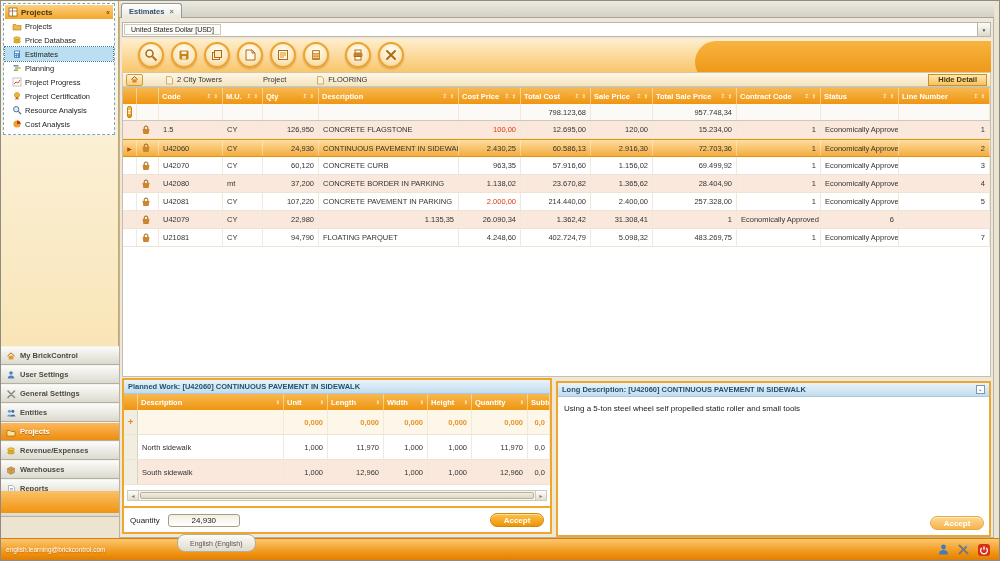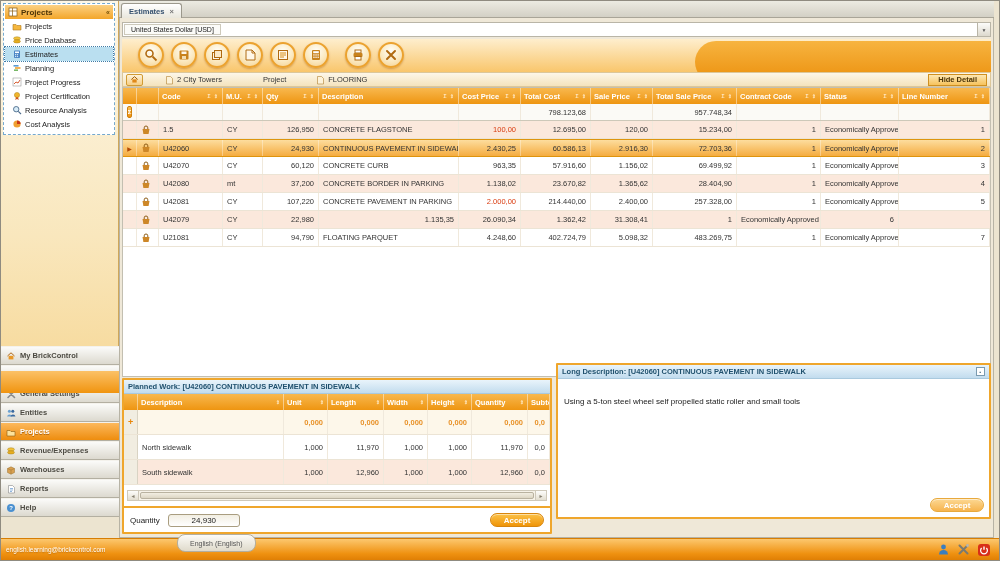--- a/index.html
+++ b/index.html
@@ -1,21 +1,21 @@
 <!DOCTYPE html>
 <html><head>
 <meta charset="utf-8">
 <style>
 *{margin:0;padding:0;box-sizing:border-box}
 body{width:1000px;height:561px;font-family:"Liberation Sans",sans-serif;font-size:8px;color:#333;background:#cfcabc}
 svg{display:block}
 #app{position:relative;width:1000px;height:561px;overflow:hidden;border:1px solid #8f8b80;background:#ece4d0}
 
 
-#sidebar{position:absolute;left:0;top:0;width:118px;height:392px;background:linear-gradient(180deg,#fdf7e8,#f9e7bd 60%,#f6d795);border-right:1px solid #cfa75a}
+#sidebar{position:absolute;left:0;top:0;width:118px;height:512px;background:linear-gradient(180deg,#fdf7e8,#f9e7bd 60%,#f6d795);border-right:1px solid #cfa75a}
 #projects-panel{position:absolute;left:2px;top:2px;width:112px;height:132px;background:#fff;border:1px dashed #74a9cf;padding:1px}
 .phead{height:14px;background:linear-gradient(#fcd183,#f3a62a);display:flex;align-items:center;gap:3px;padding:0 3px;font-weight:bold;color:#4e3406}
 .phead .sq{margin-left:auto;color:#7a5208;font-size:7px}
 .ic10{width:10px;height:10px;flex:0 0 10px}
 .tree-item{display:flex;align-items:center;gap:3px;height:14px;padding-left:7px;cursor:default}
 .tree-item .lbl{font-size:7.5px;color:#222;white-space:nowrap}
 .tree-item.sel{background:#badff0;outline:1px dotted #3f7ba6}
 #side-menu{position:absolute;left:0;top:345px;width:118px}
 .menu-item{height:19px;display:flex;align-items:center;gap:4px;padding:0 5px;background:linear-gradient(#fbfbf9,#dcd9cf);border-top:1px solid #f4f2ec;border-bottom:1px solid #b3afa1;font-weight:bold;color:#4c4a42;font-size:7.5px;cursor:pointer}
 .menu-item.sel{background:linear-gradient(#fcb85c,#ee8d0e);color:#fff;text-shadow:0 1px 0 rgba(130,70,0,.6)}
@@ -60,21 +60,21 @@
 .grow.sel .c{border-right-color:rgba(255,255,255,.35)}
 .ind{padding:0;justify-content:center}
 .grow.sel .ind::after{content:"▶";color:#b34a06;font-size:6px}
 .red{color:#d93a0e;font-weight:normal}
 .sumb{justify-content:center}
 .sumb::before{content:"Σ";width:10px;height:10px;display:flex;align-items:center;justify-content:center;background:linear-gradient(#f9c35c,#ee9110);border:1px solid #d07f08;border-radius:2px;color:#fff;font-size:6px;font-weight:bold}
 
 
 .panel{background:#fff;border:2px solid #efa62c;border-radius:1px}
 #pw-panel{position:absolute;left:2px;bottom:3px;width:430px;height:156px}
-#ld-panel{position:absolute;left:436px;right:2px;bottom:18px;height:156px}
+#ld-panel{position:absolute;left:436px;right:2px;bottom:0;height:156px}
 .panel-head{height:14px;background:linear-gradient(#e9f4fb,#c2dcee);display:flex;align-items:center;padding:0 4px;font-size:7.5px;font-weight:bold;color:#1f506d;border-bottom:1px solid #a9c9de;white-space:nowrap;overflow:hidden}
 .panel-head .pin{margin-left:auto;width:9px;height:9px;border:1px solid #7a9ab0;background:#fff;display:flex;align-items:center;justify-content:center;font-size:5px;color:#4a6a80;cursor:pointer}
 .cols8{display:grid;grid-template-columns:14px 146px 44px 56px 44px 44px 56px minmax(0,1fr)}
 .pw-ghead{height:16px;background:linear-gradient(#f8b84e,#ee9511)}
 .pw-ghead .hc{display:flex;align-items:center;padding:0 3px;border-right:1px solid rgba(255,255,255,.45);color:#fff;font-weight:bold;font-size:7.5px;overflow:hidden;white-space:nowrap;cursor:pointer}
 .pw-ghead .hc::after{content:"⇕";margin-left:auto;font-size:5px;color:#ffe8c2}
 .pw-ghead .hc.noic::after{content:""}
 .pwrow{height:25px;border-bottom:1px solid #ece4d5;background:#fff}
 .pwrow.alt{background:#fbe8dc}
 .pwrow.newrow{background:#fdf7ea}
@@ -83,21 +83,21 @@
 .orange-num{color:#e8922a;font-weight:bold}
 #pw-scroll{position:absolute;left:3px;right:3px;bottom:31px;height:11px;border:1px solid #cfc9ba;background:#f7f3e9;display:flex;align-items:stretch}
 .sarr{width:11px;display:flex;align-items:center;justify-content:center;font-size:5px;color:#857f6e;background:linear-gradient(#fdfdfb,#e3ded0);cursor:pointer}
 .sarr.l{border-right:1px solid #cfc9ba}.sarr.r{border-left:1px solid #cfc9ba}
 .sthumb{flex:1;margin:1px;background:linear-gradient(#f2eee2,#ddd6c4);border:1px solid #b9b2a0;border-radius:2px;cursor:grab}
 #pw-foot{position:absolute;left:0;right:0;bottom:0;height:26px;border-top:2px solid #efa62c;background:#fff;display:flex;align-items:center;gap:8px;padding:0 6px}
 #pw-foot .flabel{font-size:8px;color:#222}
 .qinput{width:72px;height:13px;border:1px solid #a99d80;border-radius:3px;background:linear-gradient(#f2eee2,#ffffff);font-size:8px;text-align:center;font-family:"Liberation Sans",sans-serif;color:#222}
 .btn-accept{margin-left:auto;width:54px;height:14px;border-radius:7px;background:linear-gradient(#fcc247,#ef9509);border:1px solid #d8850c;color:#fff;font-weight:bold;font-size:8px;display:flex;align-items:center;justify-content:center;box-shadow:inset 0 1px 0 rgba(255,255,255,.5);cursor:pointer}
 .btn-accept.light{background:linear-gradient(#fcd893,#f6b44e);border-color:#e8a93c}
-#ld-body{padding:18px 6px;font-size:8px;color:#222;line-height:1.35}
+#ld-body{padding:7px 6px;font-size:8px;color:#222;line-height:1.35}
 #ld-accept{position:absolute;right:5px;bottom:5px}
 
 
 #statusbar{position:absolute;left:0;bottom:0;width:998px;height:22px;background:linear-gradient(#fcc76e,#ef9110 70%,#e07f04);border-top:1px solid #d67e05}
 #statusbar .email{position:absolute;left:5px;top:7px;color:#fff;font-size:6.5px;text-shadow:0 1px 1px rgba(150,80,0,.5)}
 #lang-tab{position:absolute;left:176px;top:-5px;height:18px;padding:0 12px;background:linear-gradient(#fcfbf7,#dfdacb);border:1px solid #b3ae9e;border-radius:8px;display:flex;align-items:center;font-size:7px;color:#555;cursor:pointer}
 .sicons{position:absolute;right:8px;top:3px;display:flex;gap:5px;align-items:center}
 .sicon{width:15px;height:15px;display:flex;align-items:center;justify-content:center;cursor:pointer}
 </style>
 </head>

